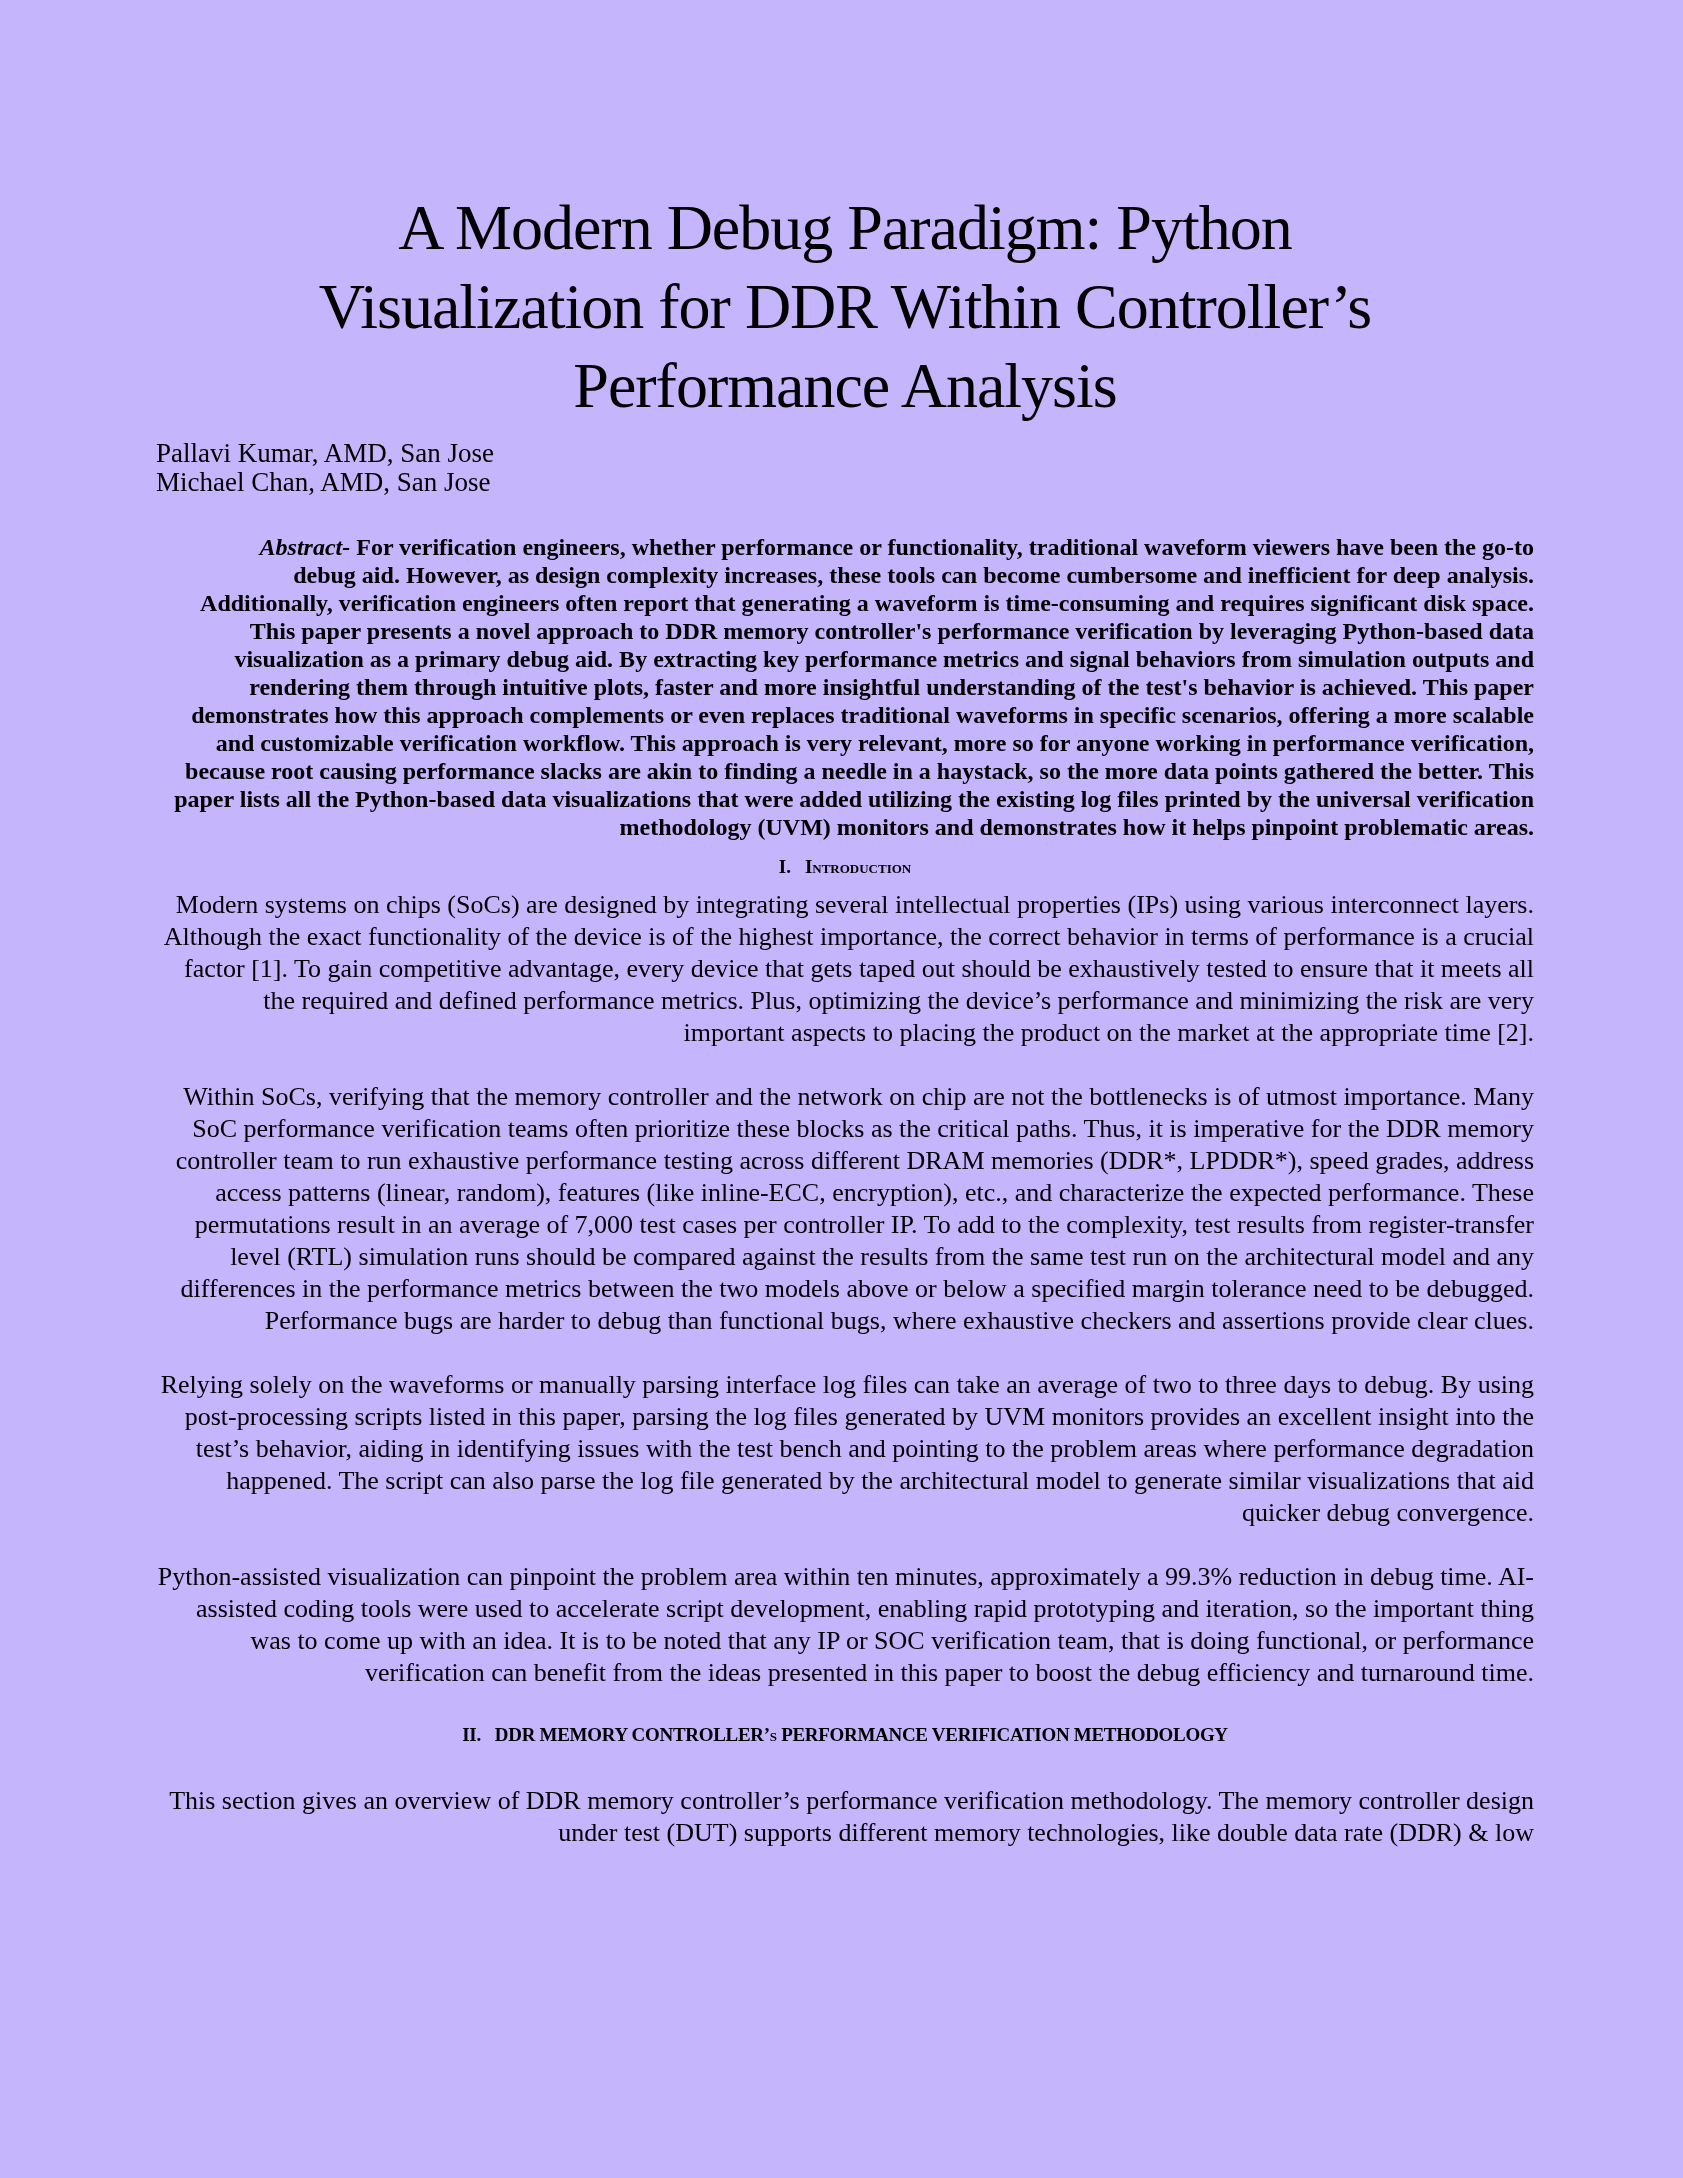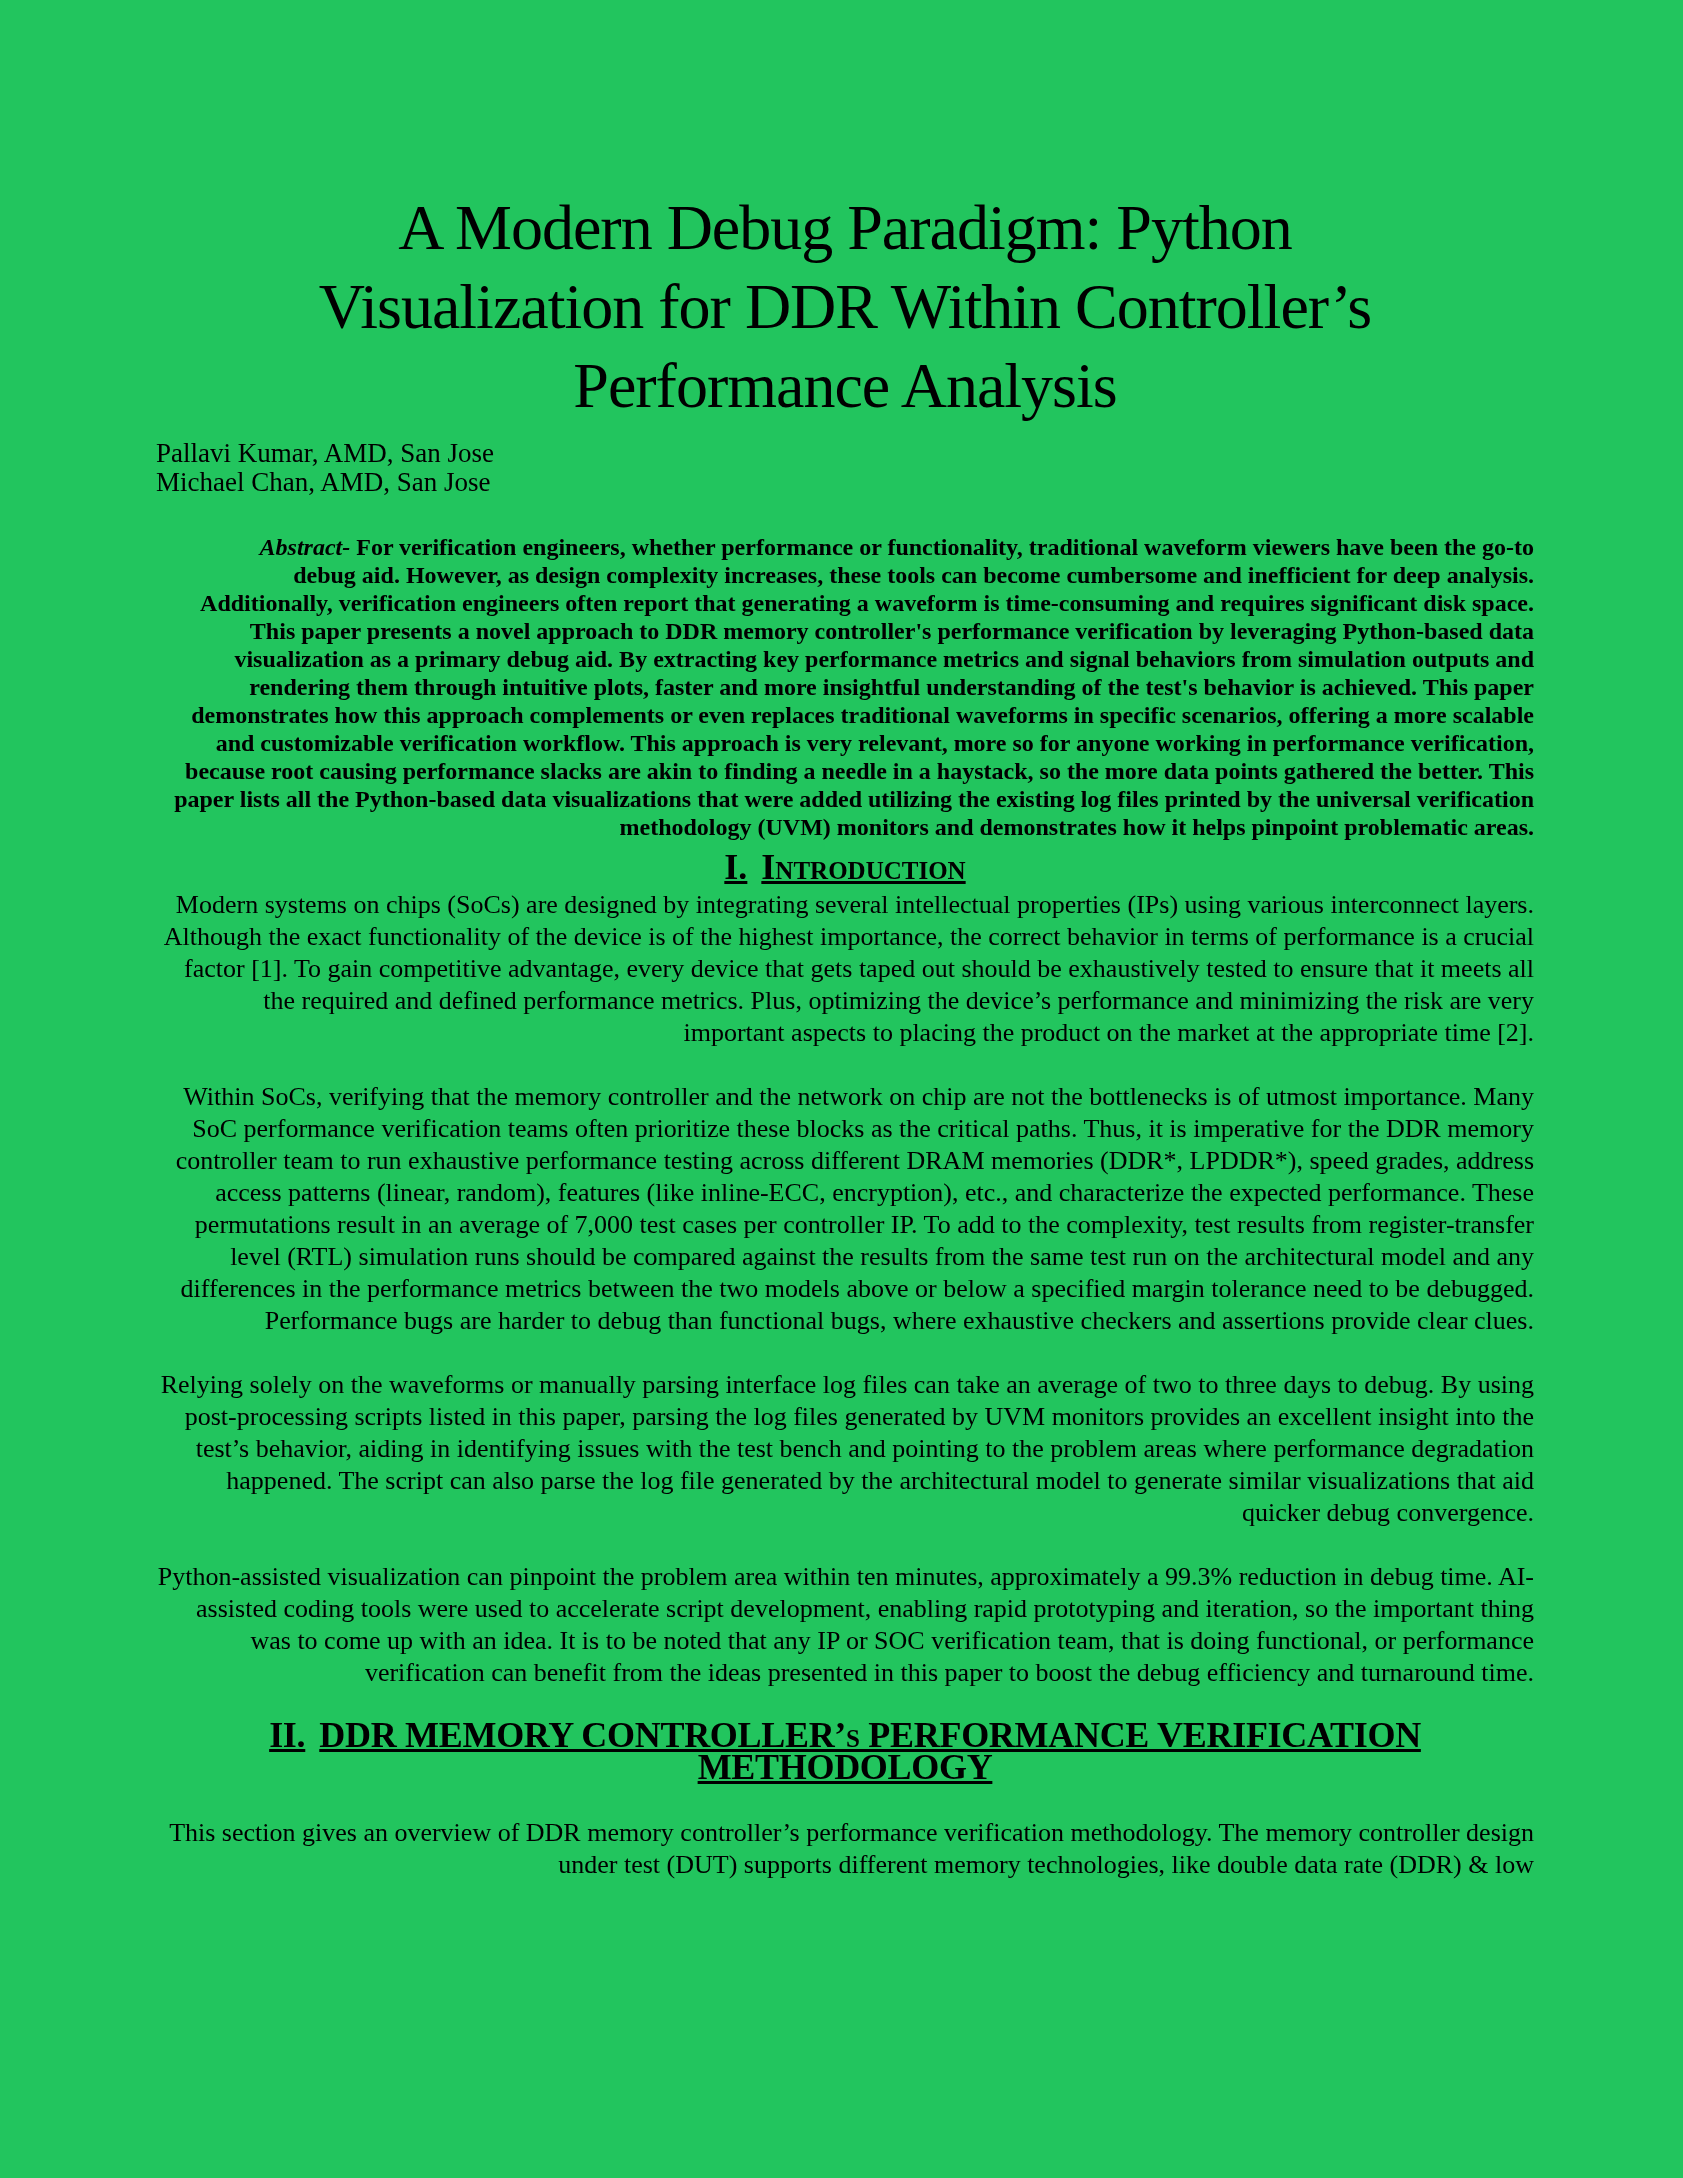--- a/index.html
+++ b/index.html
@@ -5,21 +5,21 @@
   html, body {
     margin: 0;
     padding: 0;
     background: #ffffff;
   }
   .page {
     position: relative;
     width: 1683px;
     height: 2178px;
     margin: 0 auto;
-    background: #22c55e;
+    background: #c4b5fd;
     color: #000000;
     font-family: "Liberation Serif", "DejaVu Serif", serif;
     box-sizing: border-box;
     padding: 0 149px 0 156px;
     overflow: hidden;
   }
   .paper-title {
     margin-top: 188px;
     text-align: center;
     font-size: 64px;
@@ -41,24 +41,23 @@
     font-weight: 700;
     text-align: right;
     text-indent: 65px;
   }
   .abstract .abstract-label {
     font-style: italic;
   }
   .section-heading {
     margin-top: 10px;
     text-align: center;
-    font-size: 36px;
+    font-size: 19px;
     line-height: 32px;
     font-weight: 700;
-    text-decoration: underline;
   }
   .section-heading .section-number {
     margin-right: 14px;
   }
   .section-heading .section-title {
     font-variant: small-caps;
   }
   .section-heading.second {
     margin-top: 30px;
     letter-spacing: -0.3px;

